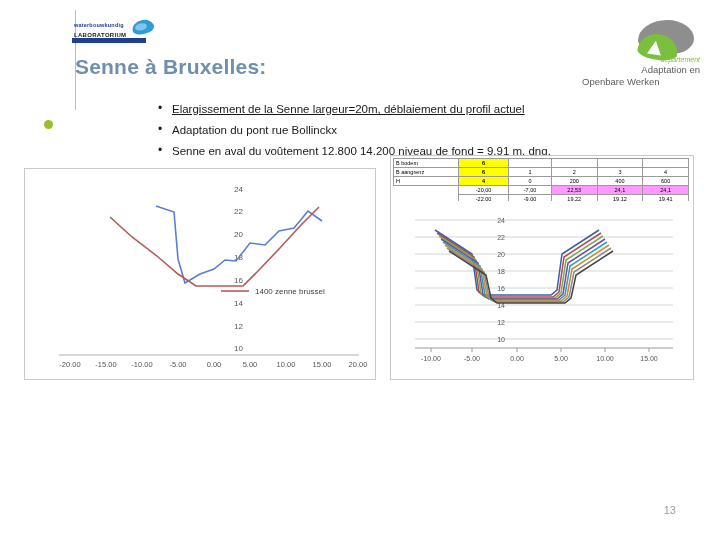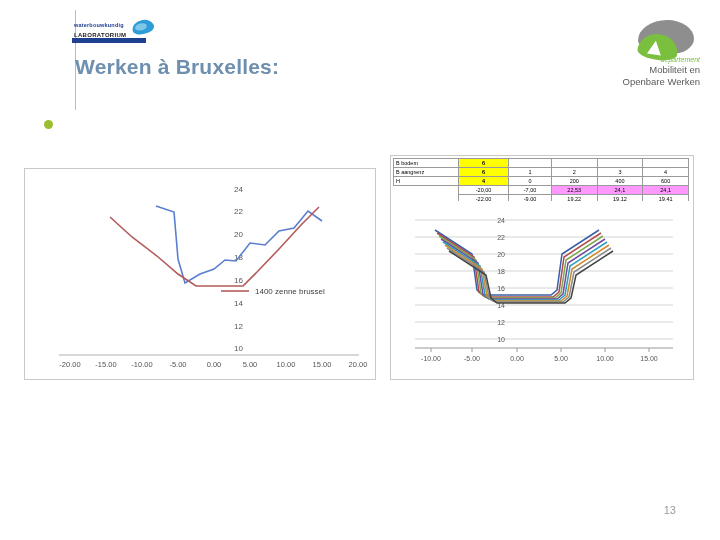--- a/index.html
+++ b/index.html
@@ -65,21 +65,21 @@
   .logo-right .dep{
     position:absolute;right:2px;top:36px;width:118px;font-size:7px;color:#7bbf3f;
     font-style:italic;text-align:right;
   }
   .logo-right .org1{
     position:absolute;right:2px;top:44px;width:118px;font-size:9.5px;color:#5a5a5a;
     text-align:right;
   }
   .logo-right .org2{
     position:absolute;right:2px;top:56px;width:118px;font-size:9.5px;color:#5a5a5a;
-    text-align:right;
+    text-align:left;
   }
 
   
   .title{
     position:absolute;left:75px;top:55px;font-size:21px;font-weight:bold;color:#6e8fae;
     letter-spacing:.2px;
   }
   .bullets{position:absolute;left:118px;top:86px;width:520px;}
   .bullets li{
     list-style:none;font-size:11.5px;color:#1a1a1a;margin:0 0 7px 0;position:relative;
@@ -134,26 +134,31 @@
     <div class="wl-text">waterbouwkundig</div>
     <div class="wl-sub">LABORATORIUM</div>
     <div class="wl-swoosh"></div>
     <div class="wl-bar"></div>
   </div>
 
   <div class="logo-right">
     <div class="gray-blob"></div>
     <div class="green-swoosh"></div>
     <div class="dep">departement</div>
-    <div class="org1">Mobiliteit en</div>
+    <div class="org1">Adaptation en</div>
     <div class="org2">Openbare Werken</div>
   </div>
 
-  <div class="title">Werken à Bruxelles:</div>
-
+  <div class="title">Senne à Bruxelles:</div>
+
+  <ul class="bullets">
+    <li class="u"><span>Elargissement de la Senne largeur=20m, déblaiement du profil actuel</span></li>
+    <li><span>Adaptation du pont rue Bollinckx</span></li>
+    <li><span>Senne en aval du voûtement 12.800 14.200  niveau de fond = 9,91 m. dng.</span></li>
+  </ul>
 
   <div class="chart-left">
     <svg width="348" height="208" viewBox="0 0 348 208">
 
       <line x1="34" y1="186" x2="334" y2="186" stroke="#b0b0b0" stroke-width="1"></line>
 
       <g font-size="8" fill="#555" font-family="Liberation Sans, sans-serif" text-anchor="end">
         <text x="218" y="23">24</text>
         <text x="218" y="45">22</text>
         <text x="218" y="68">20</text>

